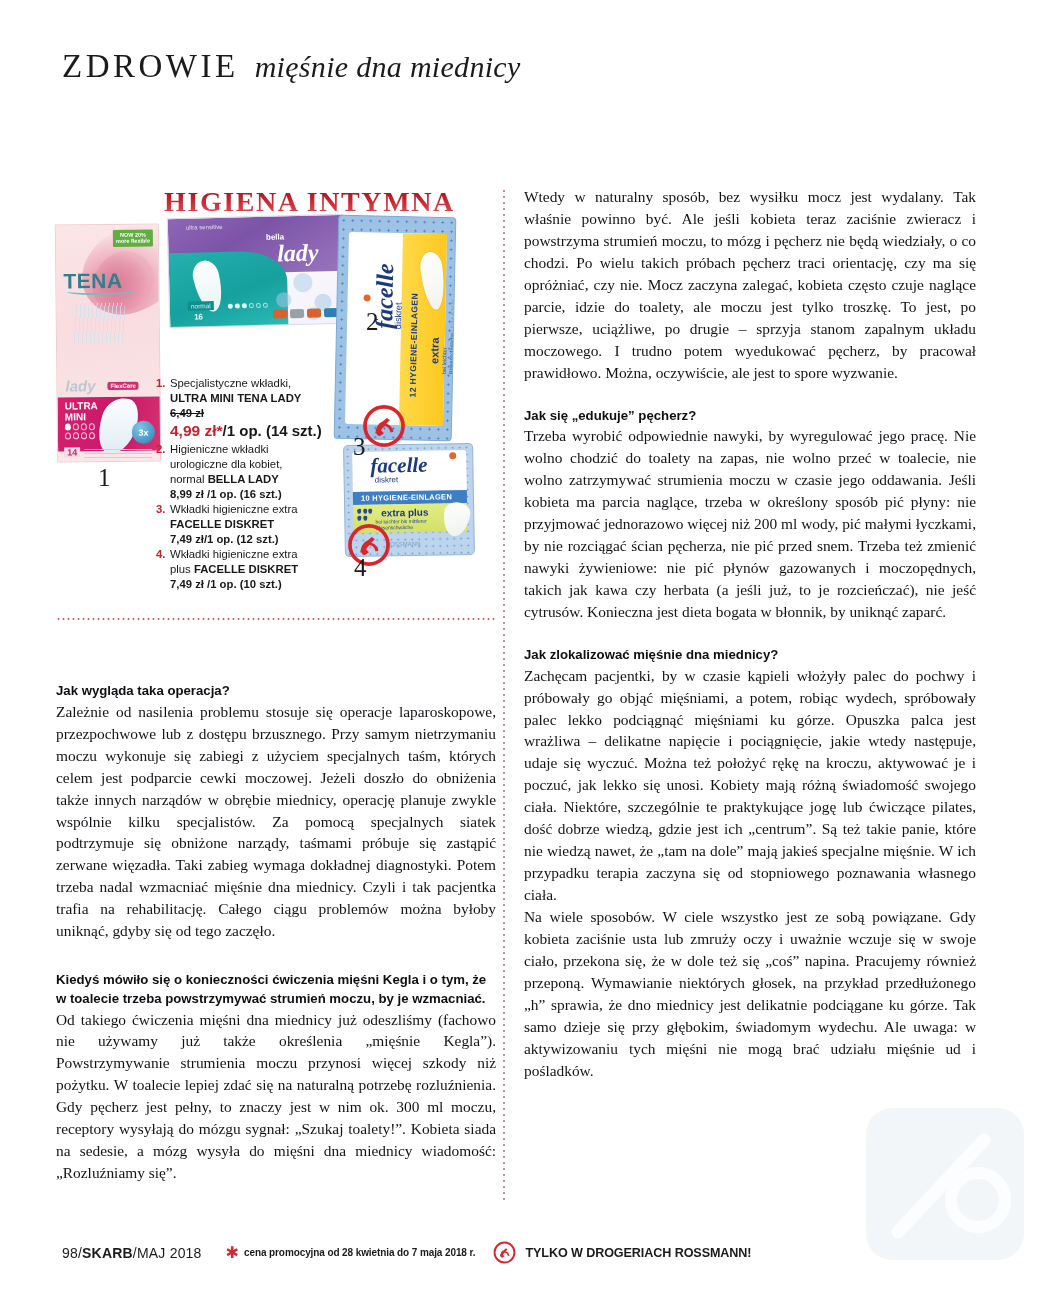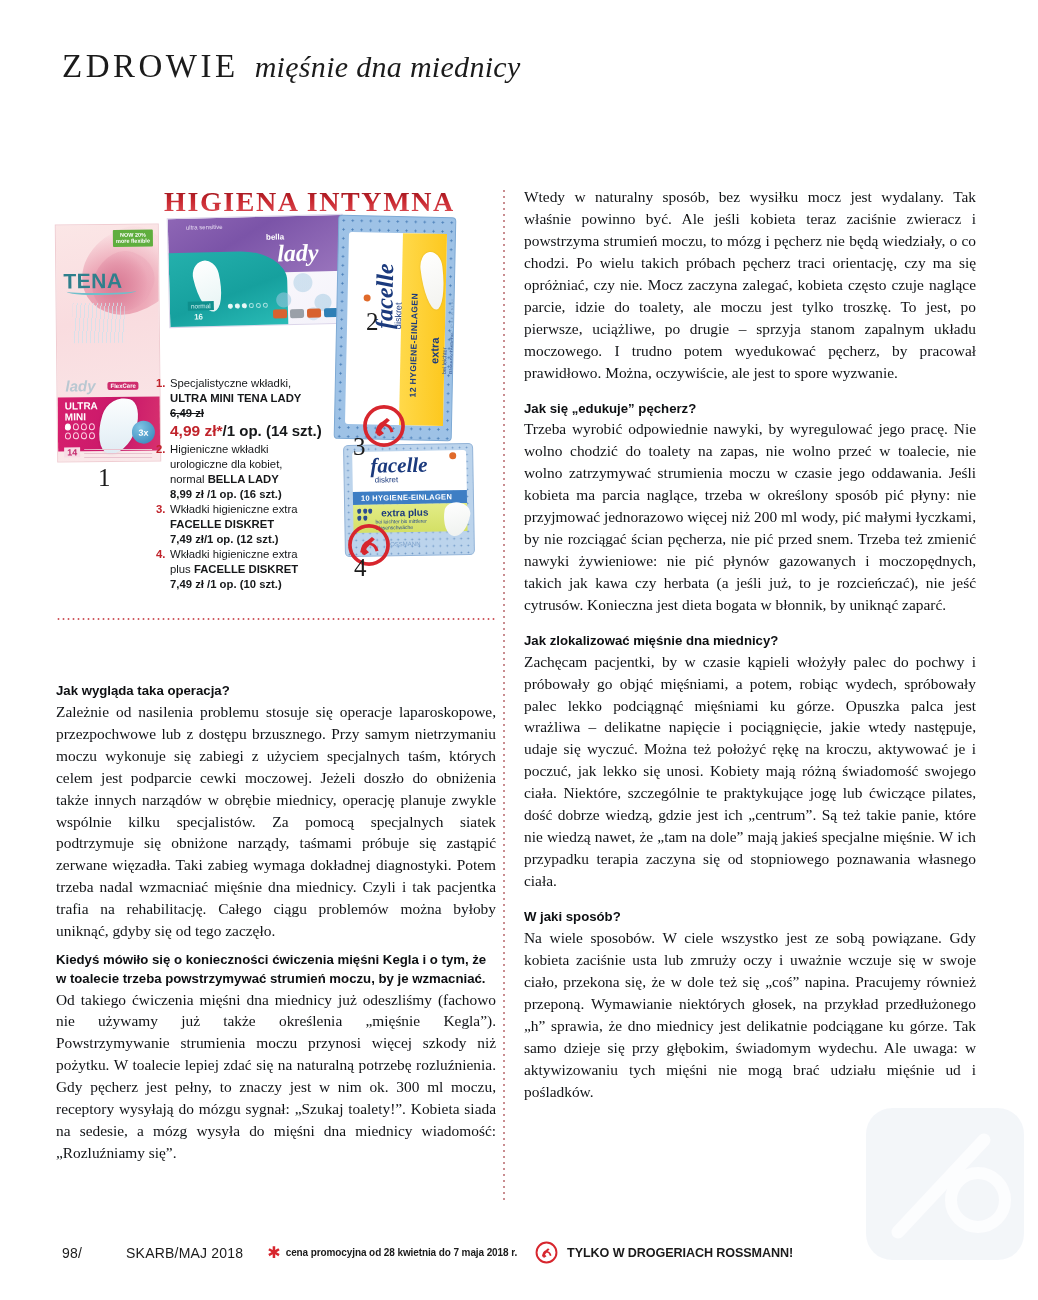--- a/index.html
+++ b/index.html
@@ -466,42 +466,42 @@
     font-family: "Liberation Sans", sans-serif;
     font-weight: bold;
     font-size: 13.2px;
     line-height: 1.42;
     color: #0d0f12;
     text-align: left;
     margin-top: 14px;
   }
   .subhead:first-child { margin-top: 8px; }
   .col p { margin: 0; text-align: justify; }
-  .col p + .subhead { margin-top: 16px; }
+  .col p + .subhead { margin-top: 23px; }
   .lead-bold {
     font-family: "Liberation Sans", sans-serif;
     font-weight: bold;
     font-size: 13.2px;
     line-height: 1.45;
     text-align: left;
-    margin-top: 8px;
+    margin-top: 28px;
     color: #0d0f12;
   }
 
   
   .footer {
     position: absolute;
     left: 62px; bottom: 36px;
     display: flex; align-items: center; gap: 0;
     font-family: "Liberation Sans", sans-serif;
   }
   .foot-page {
     font-size: 14px; color: #1b1b1b; letter-spacing: .2px;
   }
-  .foot-page b { font-weight: normal; margin-left: 44px; }
+  .foot-page b { font-weight: bold; }
   .foot-star {
     color: #d7262e; font-size: 16px; margin-left: 24px; margin-right: 5px;
     line-height: 1;
   }
   .foot-promo {
     font-size: 10px; font-weight: bold; color: #1b1b1b; letter-spacing: -0.1px;
   }
   .foot-logo { margin-left: 18px; width: 23px; height: 23px; }
   .foot-logo svg { display:block; width:100%; height:100%; }
   .foot-shop {
@@ -700,21 +700,20 @@
     <div class="lead-bold">Kiedyś mówiło się o konieczności ćwiczenia mięśni Kegla i o tym, że w toalecie trzeba powstrzymywać strumień moczu, by je wzmacniać.</div>
     <p>Od takiego ćwiczenia mięśni dna miednicy już odeszliśmy (fachowo nie używamy już także określenia „mięśnie Kegla”). Powstrzymywanie strumienia moczu przynosi więcej szkody niż pożytku. W toalecie lepiej zdać się na naturalną potrzebę rozluźnienia. Gdy pęcherz jest pełny, to znaczy jest w nim ok. 300 ml moczu, receptory wysyłają do mózgu sygnał: „Szukaj toalety!”. Kobieta siada na sedesie, a mózg wysyła do mięśni dna miednicy wiadomość: „Rozluźniamy się”.</p>
   </div>
 
   <div class="col col-right">
     <p>Wtedy w naturalny sposób, bez wysiłku mocz jest wydalany. Tak właśnie powinno być. Ale jeśli kobieta teraz zaciśnie zwieracz i powstrzyma strumień moczu, to mózg i pęcherz nie będą wiedziały, o co chodzi. Po wielu takich próbach pęcherz traci orientację, czy ma się opróżniać, czy nie. Mocz zaczyna zalegać, kobieta często czuje naglące parcie, idzie do toalety, ale moczu jest tylko troszkę. To jest, po pierwsze, uciążliwe, po drugie – sprzyja stanom zapalnym układu moczowego. I trudno potem wyedukować pęcherz, by pracował prawidłowo. Można, oczywiście, ale jest to spore wyzwanie.</p>
     <div class="subhead">Jak się „edukuje” pęcherz?</div>
     <p>Trzeba wyrobić odpowiednie nawyki, by wyregulować jego pracę. Nie wolno chodzić do toalety na zapas, nie wolno przeć w toalecie, nie wolno zatrzymywać strumienia moczu w czasie jego oddawania. Jeśli kobieta ma parcia naglące, trzeba w określony sposób pić płyny: nie przyjmować jednorazowo więcej niż 200 ml wody, pić małymi łyczkami, by nie rozciągać ścian pęcherza, nie pić przed snem. Trzeba też zmienić nawyki żywieniowe: nie pić płynów gazowanych i moczopędnych, takich jak kawa czy herbata (a jeśli już, to je rozcieńczać), nie jeść cytrusów. Konieczna jest dieta bogata w błonnik, by uniknąć zaparć.</p>
     <div class="subhead">Jak zlokalizować mięśnie dna miednicy?</div>
     <p>Zachęcam pacjentki, by w czasie kąpieli włożyły palec do pochwy i próbowały go objąć mięśniami, a potem, robiąc wydech, spróbowały palec lekko podciągnąć mięśniami ku górze. Opuszka palca jest wrażliwa – delikatne napięcie i pociągnięcie, jakie wtedy następuje, udaje się wyczuć. Można też położyć rękę na kroczu, aktywować je i poczuć, jak lekko się unosi. Kobiety mają różną świadomość swojego ciała. Niektóre, szczególnie te praktykujące jogę lub ćwiczące pilates, dość dobrze wiedzą, gdzie jest ich „centrum”. Są też takie panie, które nie wiedzą nawet, że „tam na dole” mają jakieś specjalne mięśnie. W ich przypadku terapia zaczyna się od stopniowego poznawania własnego ciała.</p>
-    <div class="subhead">W jaki sposób?</div>
     <p>Na wiele sposobów. W ciele wszystko jest ze sobą powiązane. Gdy kobieta zaciśnie usta lub zmruży oczy i uważnie wczuje się w swoje ciało, przekona się, że w dole też się „coś” napina. Pracujemy również przeponą. Wymawianie niektórych głosek, na przykład przedłużonego „h” sprawia, że dno miednicy jest delikatnie podciągane ku górze. Tak samo dzieje się przy głębokim, świadomym wydechu. Ale uwaga: w aktywizowaniu tych mięśni nie mogą brać udziału mięśnie ud i pośladków.</p>
   </div>
 
   <div class="footer">
     <span class="foot-page"><span>98</span>/<b>SKARB</b>/<span>MAJ 2018</span></span>
     <span class="foot-star">✱</span>
     <span class="foot-promo">cena promocyjna od 28 kwietnia do 7 maja 2018 r.</span>
     <span class="foot-logo">
       <svg viewBox="0 0 60 60">
         <circle cx="30" cy="30" r="26" fill="none" stroke="#d7262e" stroke-width="5"></circle>

